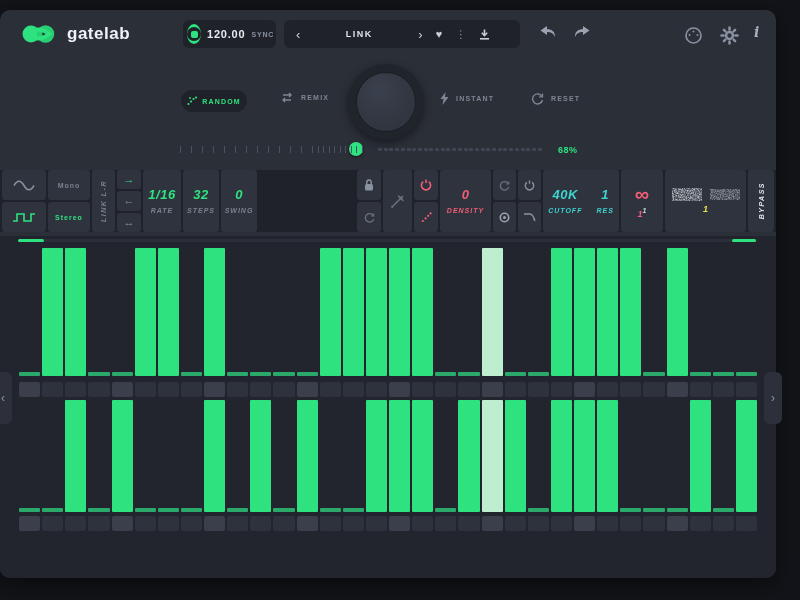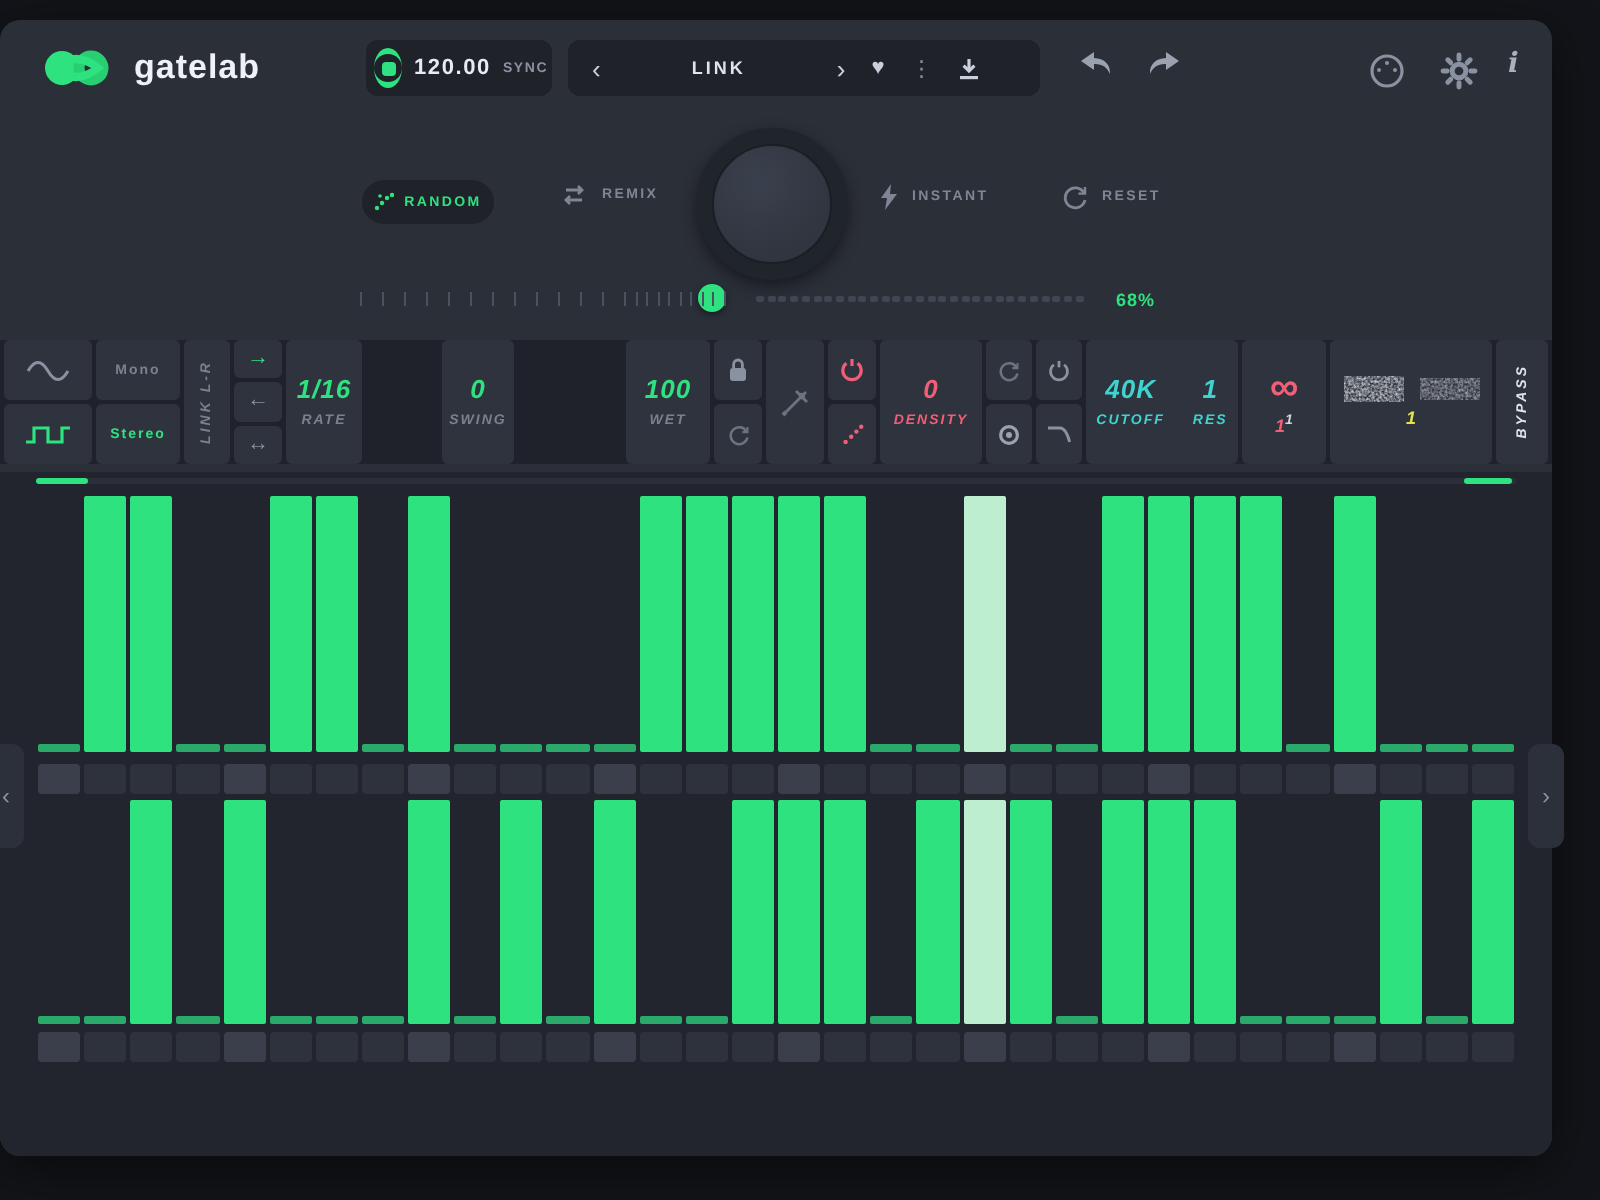--- a/index.html
+++ b/index.html
@@ -330,27 +330,27 @@
       </div>
       <div>
         <span class="arrow-m">↔</span>
       </div>
     </div>
 
     <div class="cell" style="left:143px;width:38px">
       <span class="val green">1/16</span>
       <span class="lbl gray-lbl">RATE</span>
     </div>
+    <div class="cell" style="left:183px;width:36px">
+      <span class="val green">32</span>
+      <span class="lbl gray-lbl">STEPS</span>
+    </div>
     <div class="cell" style="left:221px;width:36px">
       <span class="val green">0</span>
       <span class="lbl gray-lbl">SWING</span>
-    </div>
-    <div class="cell" style="left:313px;width:42px">
-      <span class="val green">100</span>
-      <span class="lbl gray-lbl">WET</span>
     </div>
 
     <div class="col" style="left:357px;width:24px">
       <div>
         <svg width="10" height="12" viewBox="0 0 10 12">
           <rect x="1" y="5" width="8" height="6.5" rx="1.5" fill="#8a92a2"></rect>
           <path d="M2.8 5 V3.2 A2.2 2.2 0 0 1 7.2 3.2 V5" fill="none" stroke="#8a92a2" stroke-width="1.4"></path>
         </svg>
       </div>
       <div>

